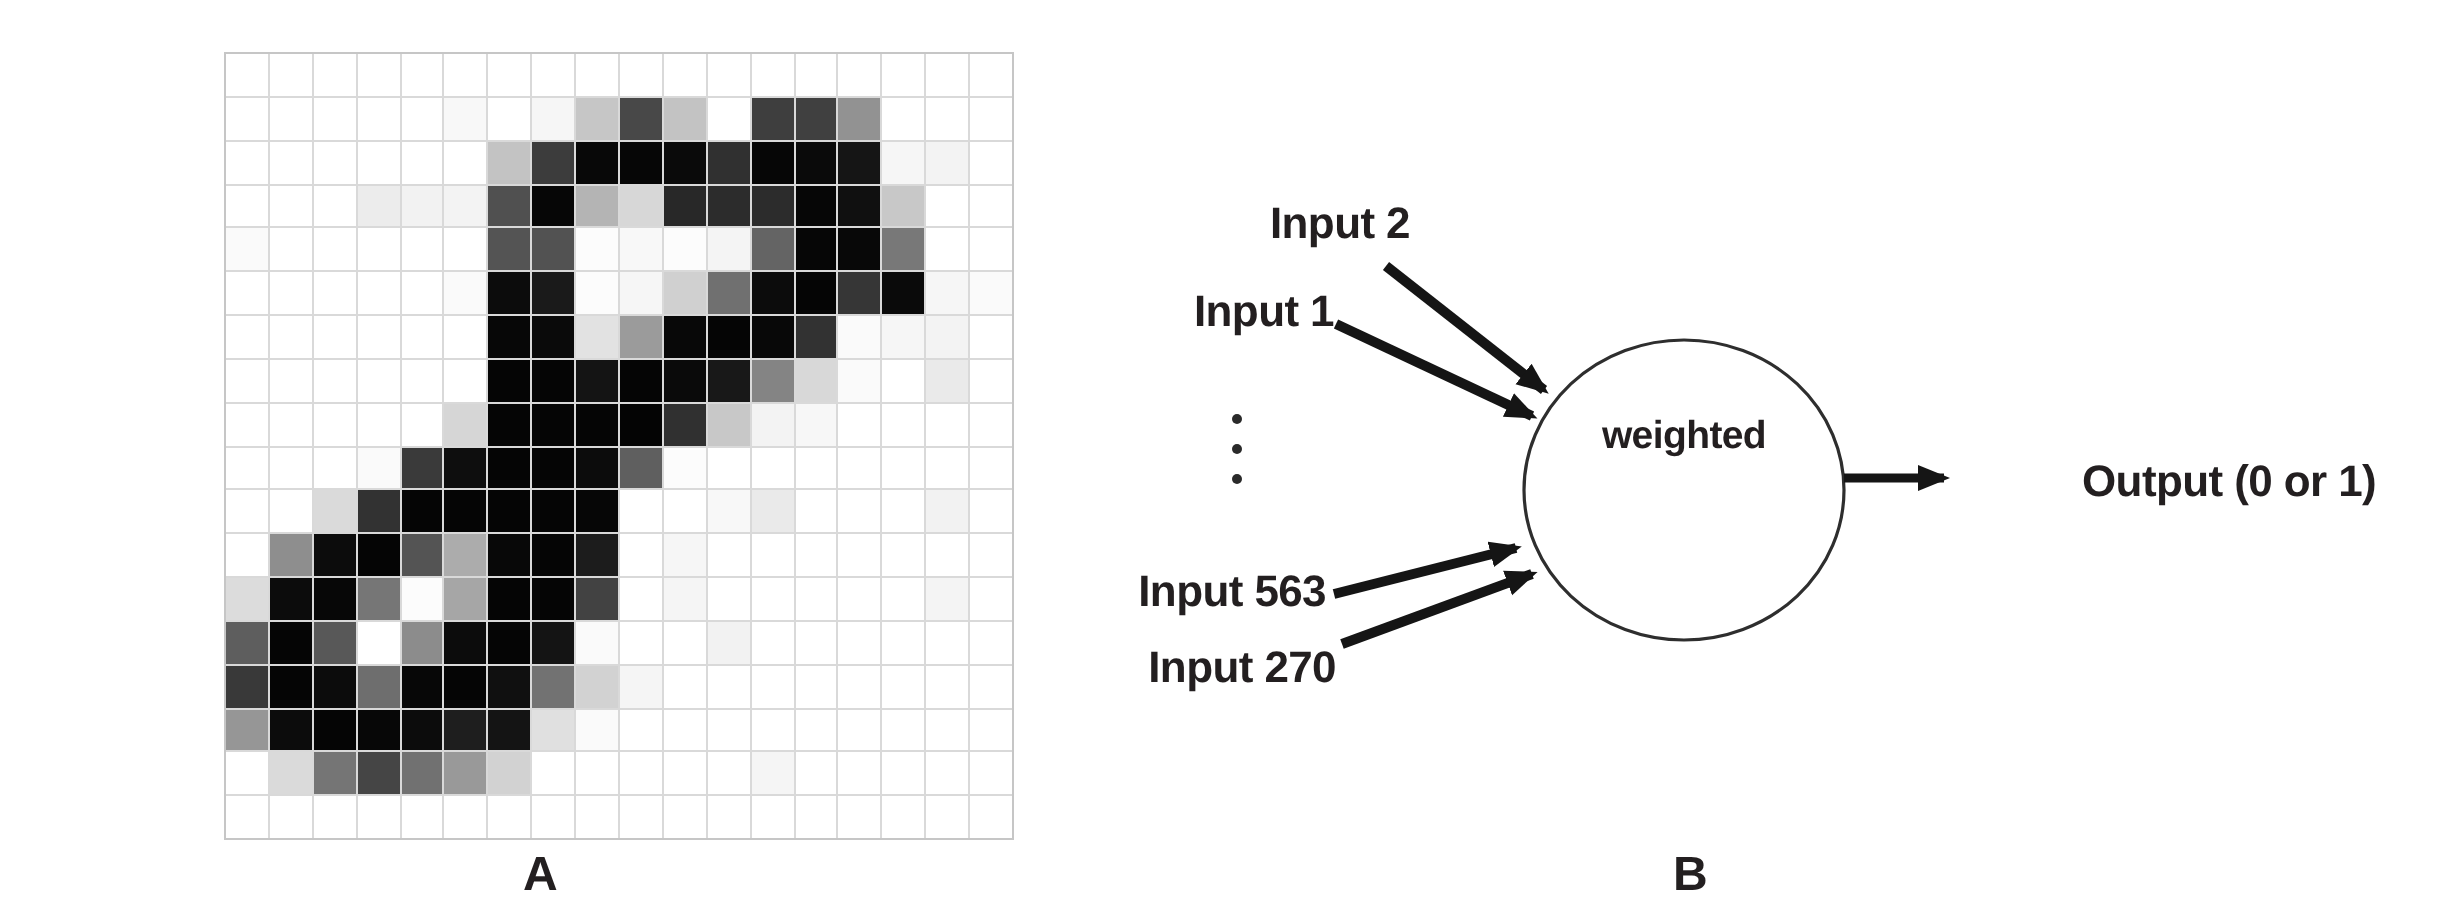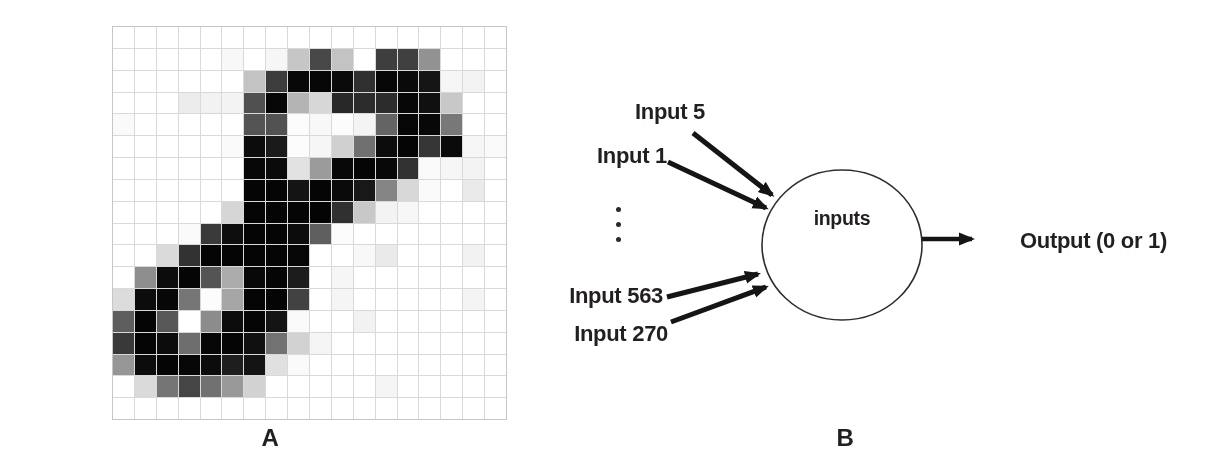--- a/index.html
+++ b/index.html
@@ -376,31 +376,31 @@
     </marker>
   </defs>
   <ellipse cx="842" cy="245" rx="80" ry="75" fill="#ffffff" stroke="#2e2e2e" stroke-width="1.6"></ellipse>
   <line x1="693" y1="133" x2="772" y2="195" stroke="#151515" stroke-width="5" marker-end="url(#ah)"></line>
   <line x1="668" y1="162" x2="766" y2="208" stroke="#151515" stroke-width="5" marker-end="url(#ah)"></line>
   <line x1="667" y1="297" x2="758" y2="274" stroke="#151515" stroke-width="5" marker-end="url(#ah)"></line>
   <line x1="671" y1="322" x2="766" y2="287" stroke="#151515" stroke-width="5" marker-end="url(#ah)"></line>
   <line x1="922" y1="239" x2="972" y2="239" stroke="#151515" stroke-width="4.5" marker-end="url(#ah)"></line>
 </svg>
 
-<div class="io-label right-align" style="right:527px;top:98px;">Input 5</div>
+<div class="io-label right-align" style="right:527px;top:98px;">Input 2</div>
 <div class="io-label right-align" style="right:565px;top:142px;">Input 1</div>
 
 <div class="v-ellipsis">
   <span class="dot"></span>
   <span class="dot"></span>
   <span class="dot"></span>
 </div>
 
 <div class="io-label right-align" style="right:569px;top:282px;">Input 563</div>
 <div class="io-label right-align" style="right:564px;top:320px;">Input 270</div>
 
 <div class="neuron-label">
-  <div>inputs</div>
+  <div>weighted</div>
 </div>
 
-<div class="io-label" style="left:1020px;top:227px;">Output (0 or 1)</div>
+<div class="io-label" style="left:1041px;top:227px;">Output (0 or 1)</div>
 
 <div class="fig-label" style="left:830px;top:424px;">B</div>
 
 </body></html>

